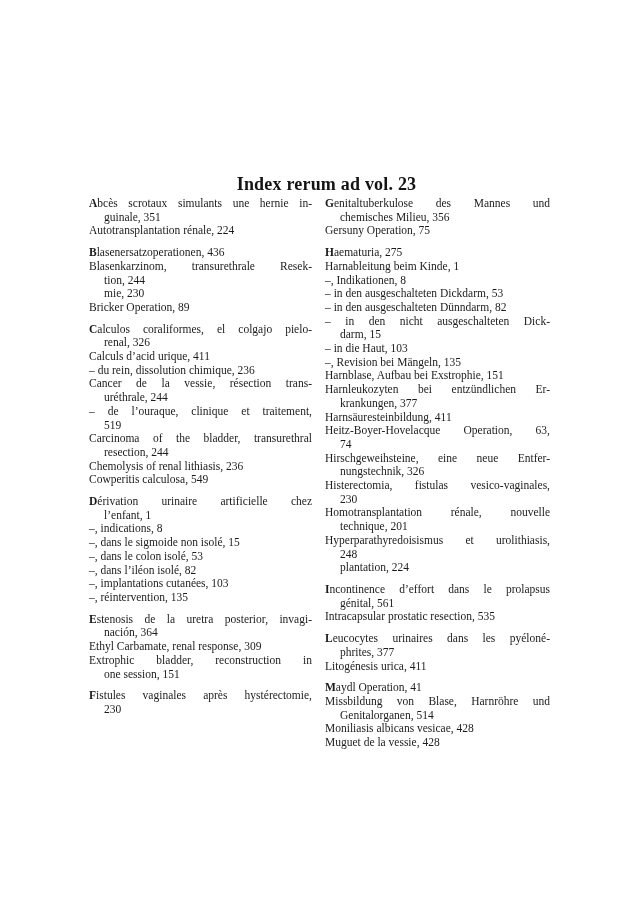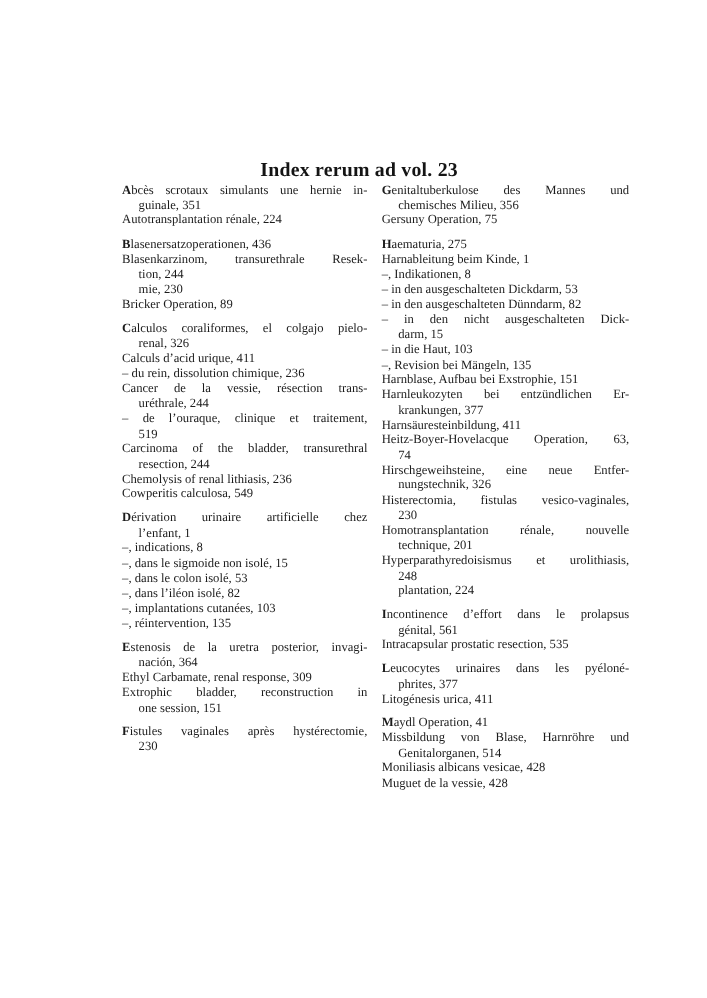--- a/index.html
+++ b/index.html
@@ -4,34 +4,34 @@
 <style>
   html,body{margin:0;padding:0;}
   body{
     width:643px;height:907px;
     background:#ffffff;
     font-family:"Liberation Serif", serif;
     color:#1b1b1b;
     position:relative;
     overflow:hidden;
   }
-  .page{position:absolute;inset:0;background:#ffffff;}
+  .page{position:absolute;inset:0;background:#ffffff;margin-top:30px;}
   .title{
     position:absolute;
     left:96px;top:131px;width:461px;
     text-align:center;
     font-weight:bold;
     font-size:18px;
     line-height:22px;
     letter-spacing:0.2px;
     color:#141414;
   }
   .columns{
     position:absolute;
-    left:111px;top:167px;width:461px;
+    left:89px;top:167px;width:461px;
     display:flex;
     gap:13px;
   }
   .col{width:223px;}
   .col.right{width:225px;}
   .group + .group{margin-top:8px;}
   .line{
     font-size:11.5px;
     line-height:13.7px;
     white-space:normal;

